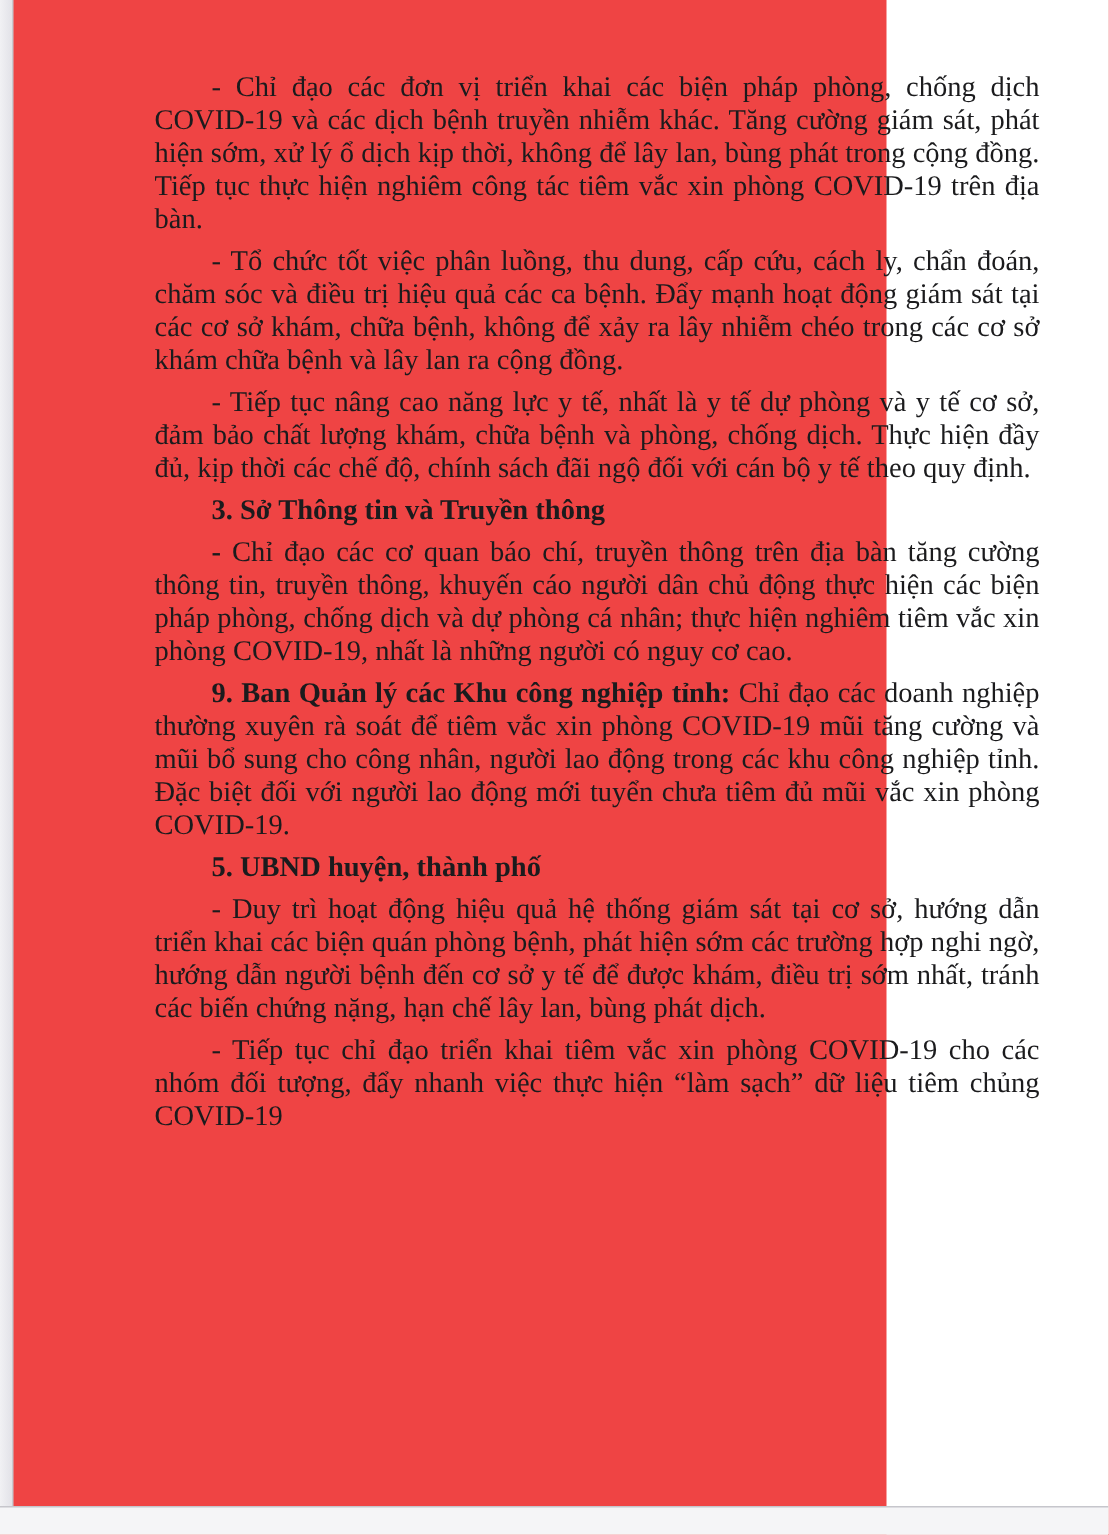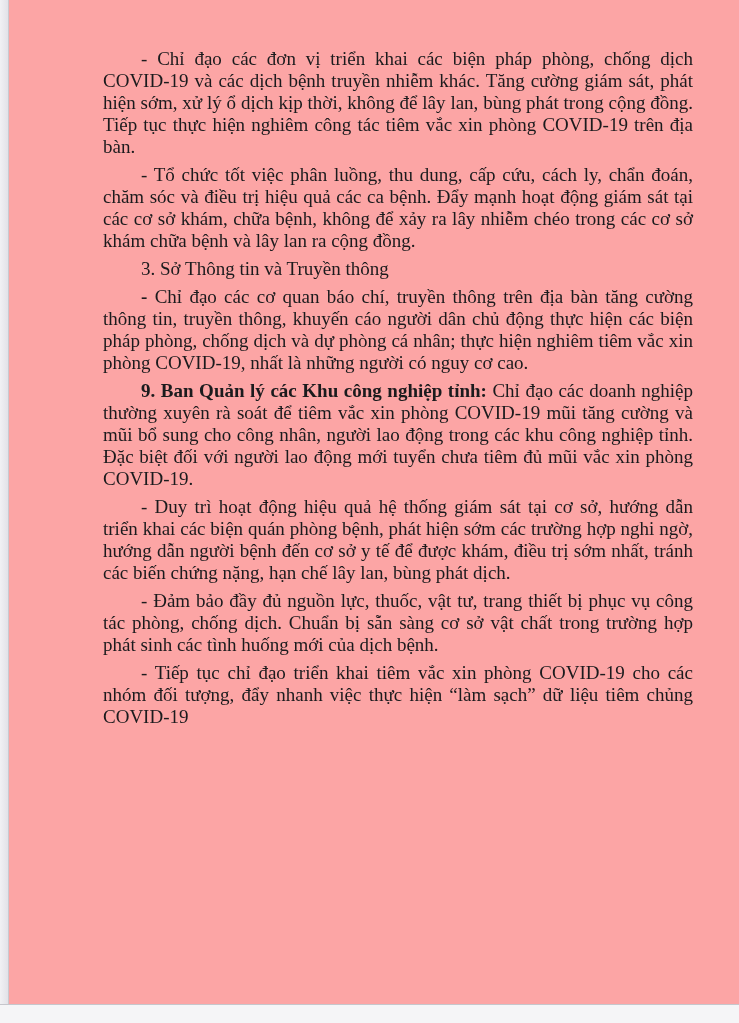--- a/index.html
+++ b/index.html
@@ -6,23 +6,23 @@
     margin: 0;
     padding: 0;
     width: 739px;
     height: 1023px;
     overflow: hidden;
     background: #ffffff;
     font-family: "Liberation Serif", "DejaVu Serif", serif;
   }
   .page {
     position: relative;
-    width: 739px;
+    width: 591px;
     height: 1023px;
-    background: #fca5a5;
+    background: #ef4444;
   }
   .edge-left {
     position: absolute;
     left: 0;
     top: 0;
     width: 8px;
     height: 1004px;
     background: linear-gradient(to right, #f1f1f4, #e2e2e8);
     border-right: 1px solid #c9c9cf;
   }
@@ -43,38 +43,39 @@
     color: #1b1b1d;
     font-size: 19px;
     line-height: 22px;
     text-align: justify;
   }
   .content p {
     margin: 0 0 6px 0;
     text-indent: 38px;
   }
   .content p.heading {
-    font-weight: normal;
+    font-weight: bold;
     text-align: left;
   }
   .content b {
     font-weight: bold;
   }
 </style>
 </head>
 <body>
 
 <div class="page">
   <div class="edge-left"></div>
   <div class="content">
     <div>
         <p class="para">- Chỉ đạo các đơn vị triển khai các biện pháp phòng, chống dịch COVID-19 và các dịch bệnh truyền nhiễm khác. Tăng cường giám sát, phát hiện sớm, xử lý ổ dịch kịp thời, không để lây lan, bùng phát trong cộng đồng. Tiếp tục thực hiện nghiêm công tác tiêm vắc xin phòng COVID-19 trên địa bàn.</p>
         <p class="para">- Tổ chức tốt việc phân luồng, thu dung, cấp cứu, cách ly, chẩn đoán, chăm sóc và điều trị hiệu quả các ca bệnh. Đẩy mạnh hoạt động giám sát tại các cơ sở khám, chữa bệnh, không để xảy ra lây nhiễm chéo trong các cơ sở khám chữa bệnh và lây lan ra cộng đồng.</p>
+        <p class="para">- Tiếp tục nâng cao năng lực y tế, nhất là y tế dự phòng và y tế cơ sở, đảm bảo chất lượng khám, chữa bệnh và phòng, chống dịch. Thực hiện đầy đủ, kịp thời các chế độ, chính sách đãi ngộ đối với cán bộ y tế theo quy định.</p>
         <p class="heading">3. Sở Thông tin và Truyền thông</p>
         <p class="para"><b>-</b> <span>Chỉ đạo các cơ quan báo chí, truyền thông trên địa bàn tăng cường thông tin, truyền thông, khuyến cáo người dân chủ động thực hiện các biện pháp phòng, chống dịch và dự phòng cá nhân; thực hiện nghiêm tiêm vắc xin phòng COVID-19, nhất là những người có nguy cơ cao.</span></p>
         <p class="para"><b>9. Ban Quản lý các Khu công nghiệp tỉnh:</b> <span>Chỉ đạo các doanh nghiệp thường xuyên rà soát để tiêm vắc xin phòng COVID-19 mũi tăng cường và mũi bổ sung cho công nhân, người lao động trong các khu công nghiệp tỉnh. Đặc biệt đối với người lao động mới tuyển chưa tiêm đủ mũi vắc xin phòng COVID-19.</span></p>
+        <p class="heading">5. UBND huyện, thành phố</p>
         <p class="para">- Duy trì hoạt động hiệu quả hệ thống giám sát tại cơ sở, hướng dẫn triển khai các biện quán phòng bệnh, phát hiện sớm các trường hợp nghi ngờ, hướng dẫn người bệnh đến cơ sở y tế để được khám, điều trị sớm nhất, tránh các biến chứng nặng, hạn chế lây lan, bùng phát dịch.</p>
-        <p class="para">- Đảm bảo đầy đủ nguồn lực, thuốc, vật tư, trang thiết bị phục vụ công tác phòng, chống dịch. Chuẩn bị sẵn sàng cơ sở vật chất trong trường hợp phát sinh các tình huống mới của dịch bệnh.</p>
         <p class="para">- Tiếp tục chỉ đạo triển khai tiêm vắc xin phòng COVID-19 cho các nhóm đối tượng, đẩy nhanh việc thực hiện “làm sạch” dữ liệu tiêm chủng COVID-19</p>
       </div>
   </div>
   <div class="edge-bottom"></div>
 </div>
 
 </body></html>

